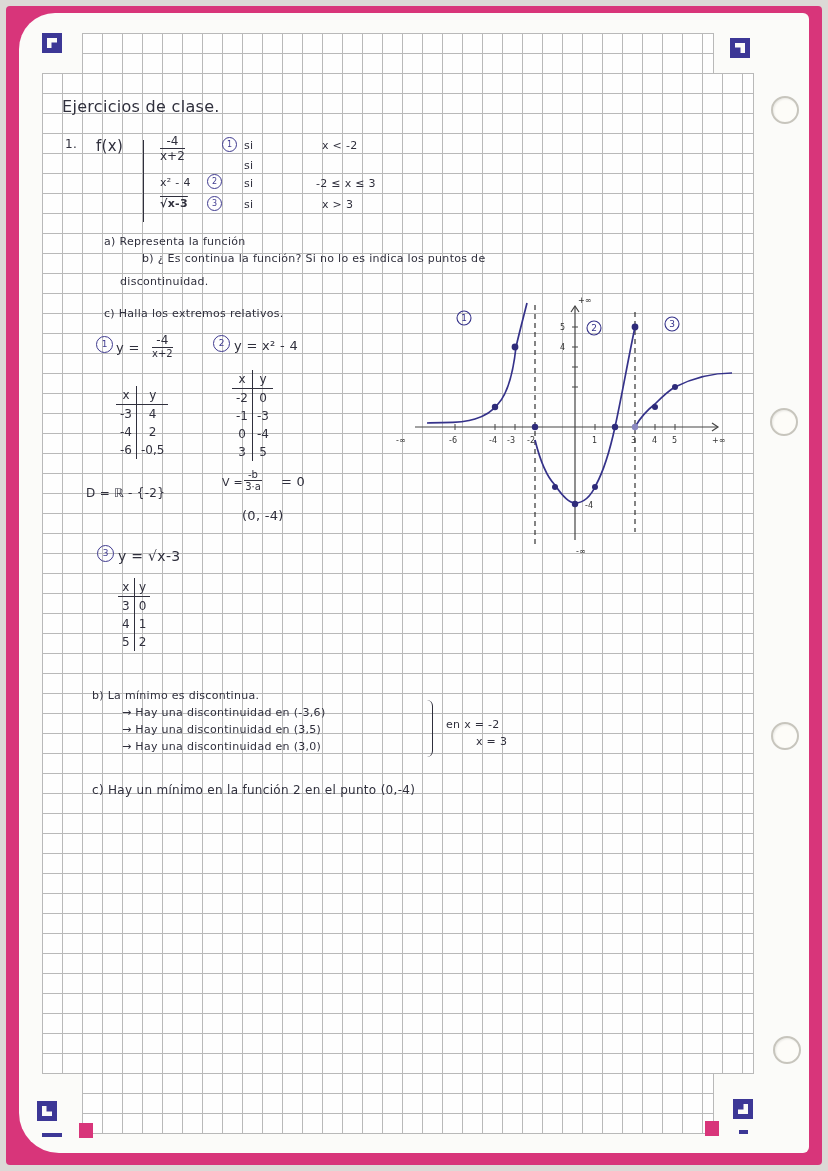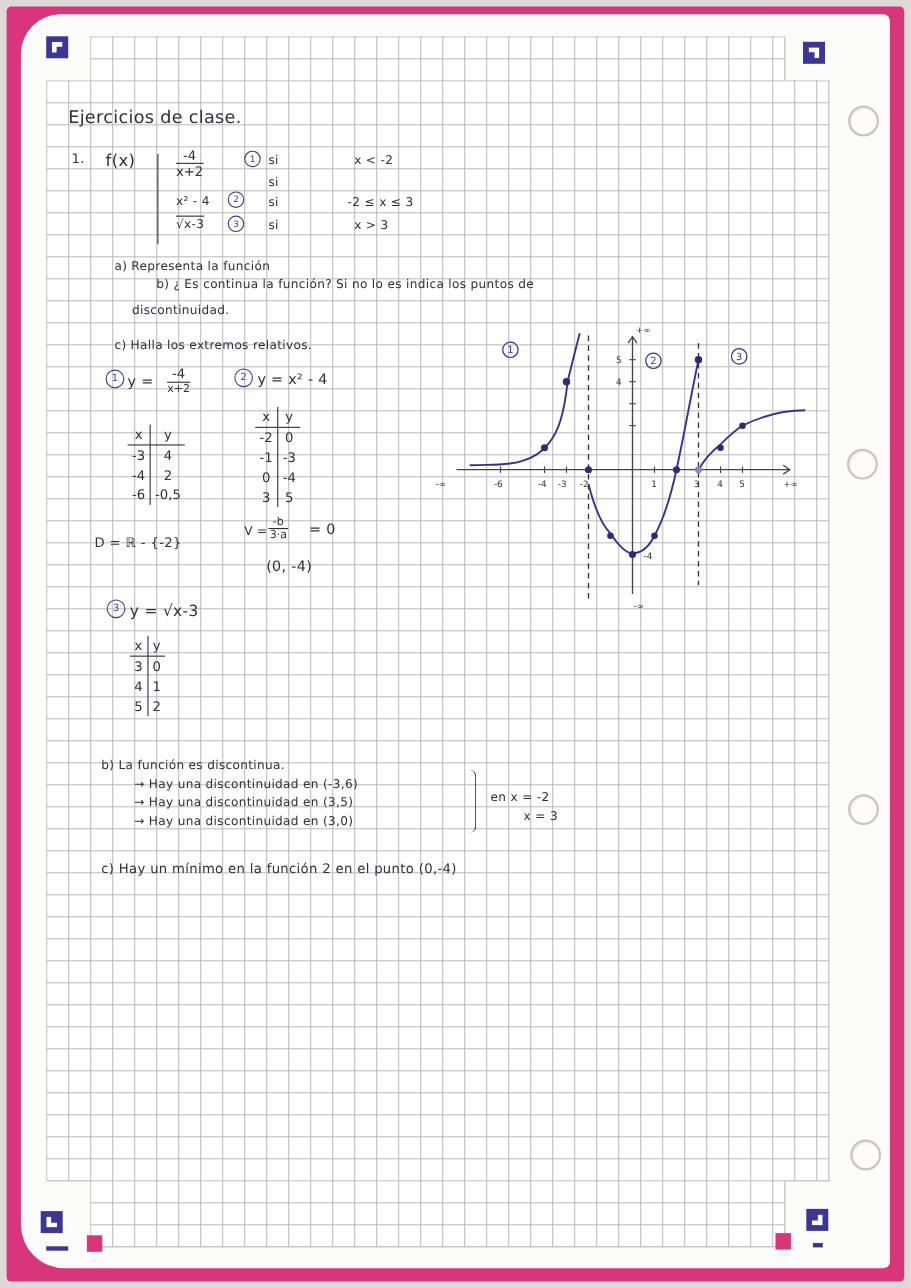--- a/index.html
+++ b/index.html
@@ -106,21 +106,21 @@
 <span class="circled circled-abs" style="left:222px;top:137px;">1</span>
 <div class="hand small" style="left:244px;top:139px;">si</div>
 <div class="hand small" style="left:322px;top:139px;">x &lt; -2</div>
 <div class="hand small" style="left:244px;top:159px;">si</div>
 
 <div class="hand small" style="left:160px;top:176px;">x² - 4</div>
 <span class="circled circled-abs" style="left:207px;top:174px;">2</span>
 <div class="hand small" style="left:244px;top:177px;">si</div>
 <div class="hand small" style="left:316px;top:177px;">-2 ≤ x ≤ 3</div>
 
-<div class="hand small" style="left:160px;top:197px;text-decoration:overline;">√x-3</div>
+<div class="hand small" style="left:160px;top:197px;text-decoration:overline;font-weight:bold;">√x-3</div>
 <span class="circled circled-abs" style="left:207px;top:196px;">3</span>
 <div class="hand small" style="left:244px;top:198px;">si</div>
 <div class="hand small" style="left:322px;top:198px;">x &gt; 3</div>
 
 <div class="hand small" style="left:104px;top:235px;">a) Representa la función</div>
 <div class="hand small" style="left:104px;top:252px;padding-left:38px;">b) ¿ Es continua la función? Si no lo es indica los puntos de</div>
 <div class="hand small" style="left:120px;top:275px;">discontinuidad.</div>
 <div class="hand small" style="left:104px;top:307px;">c) Halla los extremos relativos.</div>
 
 <span class="circled circled-abs" style="left:96px;top:336px;width:15px;height:15px;font-size:9px;">1</span>
@@ -204,21 +204,21 @@
         <td>4</td>
         <td>1</td>
       </tr>
   <tr>
         <td>5</td>
         <td>2</td>
       </tr>
 </tbody>
   </table>
 
-<div class="hand small" style="left:92px;top:689px;">b) La función es discontinua.</div>
+<div class="hand small" style="left:92px;top:689px;">b) La mínimo es discontinua.</div>
 <div class="hand small" style="left:122px;top:706px;">→ Hay una discontinuidad en (-3,6)</div>
 <div class="hand small" style="left:122px;top:723px;">→ Hay una discontinuidad en (3,5)</div>
 <div class="hand small" style="left:122px;top:740px;">→ Hay una discontinuidad en (3,0)</div>
 <div class="brace-right" style="left:426px;top:700px;height:57px;"></div>
 <div class="hand small" style="left:446px;top:718px;">en x = -2</div>
 <div class="hand small" style="left:476px;top:735px;">x = 3</div>
 
 <div class="hand small" style="left:92px;top:783px;font-size:12px;">c) Hay un mínimo en la función 2 en el punto (0,-4)</div>
 
 <svg class="graph" width="828" height="1171">

